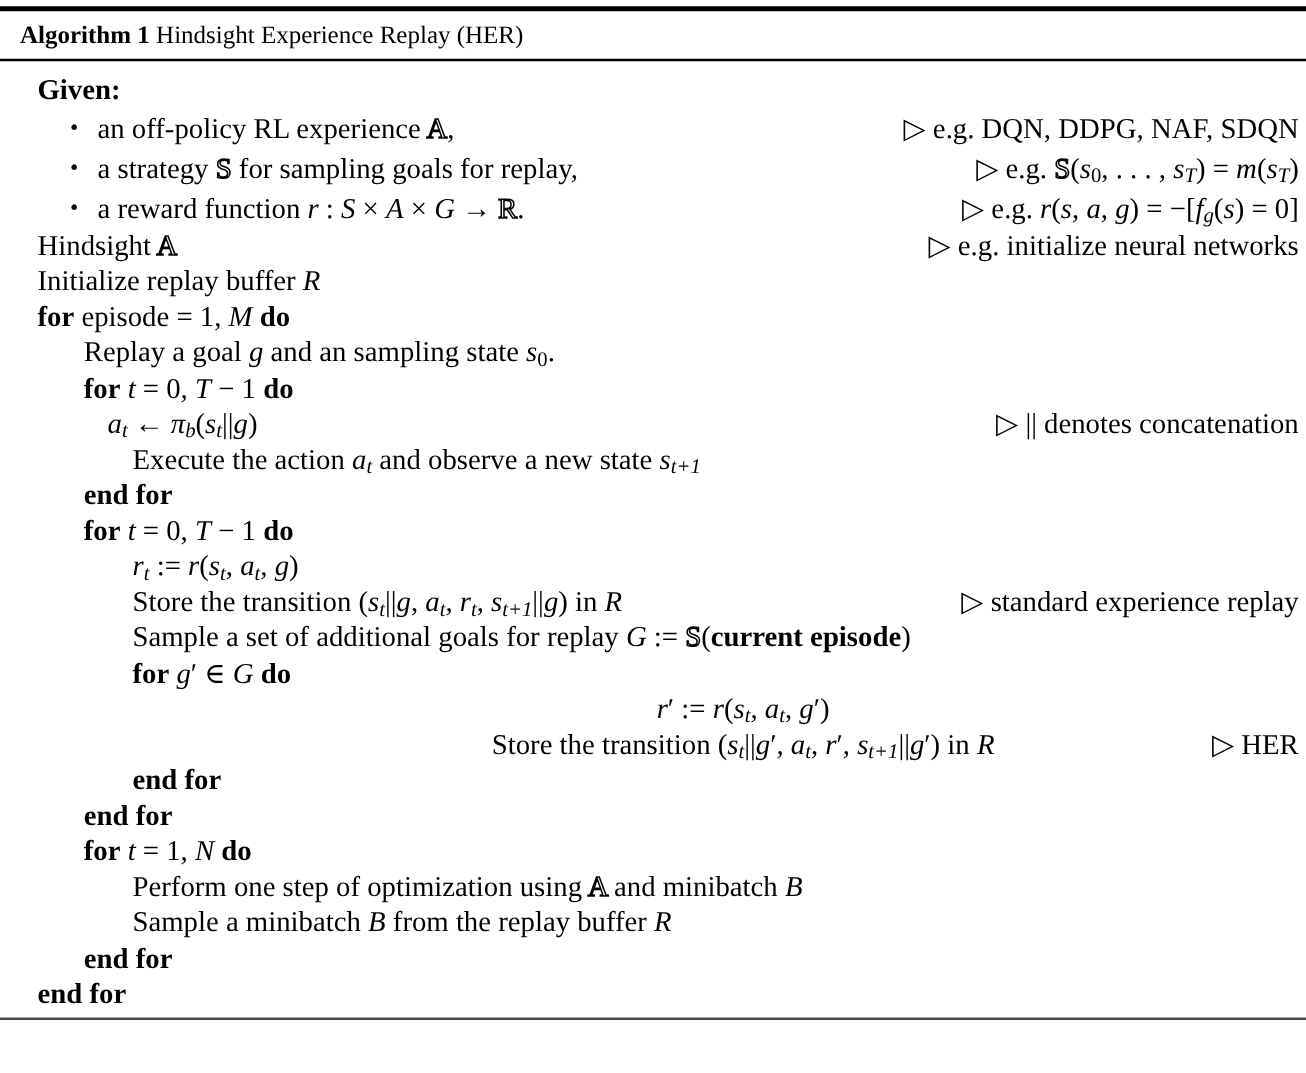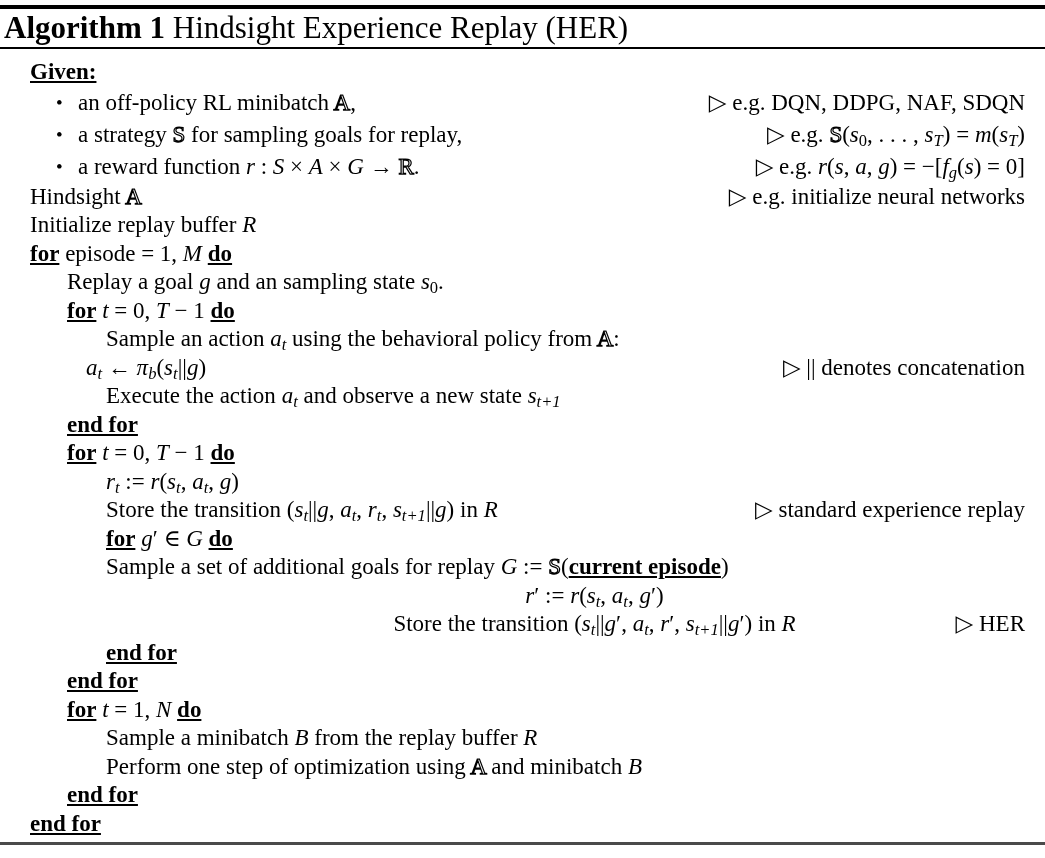--- a/index.html
+++ b/index.html
@@ -8,73 +8,72 @@
     font-family:"Liberation Serif","DejaVu Serif",serif;
     color:#000;
     -webkit-font-smoothing:antialiased;
   }
   .algo-box{position:relative;width:1045px;height:858px;padding-top:5px;box-sizing:border-box;}
   .rule{width:100%;}
   .rule-top{height:4px;background:#000;}
   .rule-mid{height:2px;background:#000;}
   .rule-bottom{height:2.5px;background:#4a4a4a;margin-top:4px;}
   .algo-header{
-    height:38px;line-height:38px;font-size:31px;padding-left:4px;white-space:pre;border-radius:10px;
+    height:38px;line-height:38px;font-size:20px;padding-left:16px;white-space:pre;border-radius:10px;
   }
   .algo-header .hdr-label{font-weight:bold;}
   .algo-body{padding-top:9px;}
   .algo-line{
     position:relative;height:28.5px;line-height:28.5px;font-size:23px;white-space:pre;
   }
   .algo-line.bulleted{height:32px;line-height:32px;padding-left:78px;}
   .bullet{position:absolute;left:56px;top:0;font-size:19px;}
   .indent-0{padding-left:30px;}
   .indent-1{padding-left:67px;}
   .indent-2{padding-left:106px;}
   .indent-3{padding-left:144px;text-align:center;}
   .indent-4{padding-left:86px;}
   .line-body{white-space:pre;}
-  .line-comment{position:absolute;right:20px;top:0;white-space:pre;}
-  .seg-b{font-weight:bold;text-decoration:underline;}
+  .line-comment{position:absolute;right:6px;top:0;white-space:pre;}
+  .seg-b{font-weight:bold;}
   .seg-i{font-style:italic;}
   .seg-cal{font-style:italic;}
   .seg-bb{color:#fff;-webkit-text-stroke:1.25px #000;}
   .seg-sub{font-style:italic;font-size:0.72em;vertical-align:-0.22em;}
   .seg-subn{font-size:0.72em;vertical-align:-0.22em;}
 </style>
 </head>
 <body>
 
 <div class="algo-box">
   <div class="rule rule-top"></div>
   <div class="algo-header"><span class="hdr-label">Algorithm 1</span><span> Hindsight Experience Replay (HER)</span></div>
   <div class="rule rule-mid"></div>
   <div class="algo-body">
       <div class="algo-line indent-0"><span class="line-body"><span class="seg-b">Given:</span></span></div>
-      <div class="algo-line bulleted"><span class="bullet">•</span><span class="line-body"><span>an off-policy RL minibatch </span><span class="seg-bb">A</span><span>,</span></span><span class="line-comment"><span>▷ e.g. DQN, DDPG, NAF, SDQN</span></span></div>
+      <div class="algo-line bulleted"><span class="bullet">•</span><span class="line-body"><span>an off-policy RL experience </span><span class="seg-bb">A</span><span>,</span></span><span class="line-comment"><span>▷ e.g. DQN, DDPG, NAF, SDQN</span></span></div>
       <div class="algo-line bulleted"><span class="bullet">•</span><span class="line-body"><span>a strategy </span><span class="seg-bb">S</span><span> for sampling goals for replay,</span></span><span class="line-comment"><span>▷ e.g. </span><span class="seg-bb">S</span><span>(</span><span class="seg-i">s</span><span class="seg-subn">0</span><span>, . . . , </span><span class="seg-i">s</span><span class="seg-sub">T</span><span>) = </span><span class="seg-i">m</span><span>(</span><span class="seg-i">s</span><span class="seg-sub">T</span><span>)</span></span></div>
       <div class="algo-line bulleted"><span class="bullet">•</span><span class="line-body"><span>a reward function </span><span class="seg-i">r</span><span> : </span><span class="seg-cal">S</span><span> × </span><span class="seg-cal">A</span><span> × </span><span class="seg-cal">G</span><span> → </span><span class="seg-bb">R</span><span>.</span></span><span class="line-comment"><span>▷ e.g. </span><span class="seg-i">r</span><span>(</span><span class="seg-i">s</span><span>, </span><span class="seg-i">a</span><span>, </span><span class="seg-i">g</span><span>) = −[</span><span class="seg-i">f</span><span class="seg-sub">g</span><span>(</span><span class="seg-i">s</span><span>) = 0]</span></span></div>
       <div class="algo-line indent-0"><span class="line-body"><span>Hindsight </span><span class="seg-bb">A</span></span><span class="line-comment"><span>▷ e.g. initialize neural networks</span></span></div>
       <div class="algo-line indent-0"><span class="line-body"><span>Initialize replay buffer </span><span class="seg-i">R</span></span></div>
       <div class="algo-line indent-0"><span class="line-body"><span class="seg-b">for</span><span> episode = 1, </span><span class="seg-i">M</span><span> </span><span class="seg-b">do</span></span></div>
       <div class="algo-line indent-1"><span class="line-body"><span>Replay a goal </span><span class="seg-i">g</span><span> and an sampling state </span><span class="seg-i">s</span><span class="seg-subn">0</span><span>.</span></span></div>
       <div class="algo-line indent-1"><span class="line-body"><span class="seg-b">for</span><span> </span><span class="seg-i">t</span><span> = 0, </span><span class="seg-i">T</span><span> − 1 </span><span class="seg-b">do</span></span></div>
-      <div class="algo-line indent-2"><span class="line-body"><span>Sample an action </span><span class="seg-i">a</span><span class="seg-sub">t</span><span> using the behavioral policy from </span><span class="seg-bb">A</span><span>:</span></span></div>
       <div class="algo-line indent-4"><span class="line-body"><span class="seg-i">a</span><span class="seg-sub">t</span><span> ← </span><span class="seg-i">π</span><span class="seg-sub">b</span><span>(</span><span class="seg-i">s</span><span class="seg-sub">t</span><span>||</span><span class="seg-i">g</span><span>)</span></span><span class="line-comment"><span>▷ || denotes concatenation</span></span></div>
       <div class="algo-line indent-2"><span class="line-body"><span>Execute the action </span><span class="seg-i">a</span><span class="seg-sub">t</span><span> and observe a new state </span><span class="seg-i">s</span><span class="seg-sub">t+1</span></span></div>
       <div class="algo-line indent-1"><span class="line-body"><span class="seg-b">end for</span></span></div>
       <div class="algo-line indent-1"><span class="line-body"><span class="seg-b">for</span><span> </span><span class="seg-i">t</span><span> = 0, </span><span class="seg-i">T</span><span> − 1 </span><span class="seg-b">do</span></span></div>
       <div class="algo-line indent-2"><span class="line-body"><span class="seg-i">r</span><span class="seg-sub">t</span><span> := </span><span class="seg-i">r</span><span>(</span><span class="seg-i">s</span><span class="seg-sub">t</span><span>, </span><span class="seg-i">a</span><span class="seg-sub">t</span><span>, </span><span class="seg-i">g</span><span>)</span></span></div>
       <div class="algo-line indent-2"><span class="line-body"><span>Store the transition (</span><span class="seg-i">s</span><span class="seg-sub">t</span><span>||</span><span class="seg-i">g</span><span>, </span><span class="seg-i">a</span><span class="seg-sub">t</span><span>, </span><span class="seg-i">r</span><span class="seg-sub">t</span><span>, </span><span class="seg-i">s</span><span class="seg-sub">t+1</span><span>||</span><span class="seg-i">g</span><span>) in </span><span class="seg-i">R</span></span><span class="line-comment"><span>▷ standard experience replay</span></span></div>
+      <div class="algo-line indent-2"><span class="line-body"><span>Sample a set of additional goals for replay </span><span class="seg-i">G</span><span> := </span><span class="seg-bb">S</span><span>(</span><span class="seg-b">current episode</span><span>)</span></span></div>
       <div class="algo-line indent-2"><span class="line-body"><span class="seg-b">for</span><span> </span><span class="seg-i">g</span><span>′</span><span> ∈ </span><span class="seg-i">G</span><span> </span><span class="seg-b">do</span></span></div>
-      <div class="algo-line indent-2"><span class="line-body"><span>Sample a set of additional goals for replay </span><span class="seg-i">G</span><span> := </span><span class="seg-bb">S</span><span>(</span><span class="seg-b">current episode</span><span>)</span></span></div>
       <div class="algo-line indent-3"><span class="line-body"><span class="seg-i">r</span><span>′</span><span> := </span><span class="seg-i">r</span><span>(</span><span class="seg-i">s</span><span class="seg-sub">t</span><span>, </span><span class="seg-i">a</span><span class="seg-sub">t</span><span>, </span><span class="seg-i">g</span><span>′</span><span>)</span></span></div>
       <div class="algo-line indent-3"><span class="line-body"><span>Store the transition (</span><span class="seg-i">s</span><span class="seg-sub">t</span><span>||</span><span class="seg-i">g</span><span>′</span><span>, </span><span class="seg-i">a</span><span class="seg-sub">t</span><span>, </span><span class="seg-i">r</span><span>′</span><span>, </span><span class="seg-i">s</span><span class="seg-sub">t+1</span><span>||</span><span class="seg-i">g</span><span>′</span><span>) in </span><span class="seg-i">R</span></span><span class="line-comment"><span>▷ HER</span></span></div>
       <div class="algo-line indent-2"><span class="line-body"><span class="seg-b">end for</span></span></div>
       <div class="algo-line indent-1"><span class="line-body"><span class="seg-b">end for</span></span></div>
       <div class="algo-line indent-1"><span class="line-body"><span class="seg-b">for</span><span> </span><span class="seg-i">t</span><span> = 1, </span><span class="seg-i">N</span><span> </span><span class="seg-b">do</span></span></div>
+      <div class="algo-line indent-2"><span class="line-body"><span>Perform one step of optimization using </span><span class="seg-bb">A</span><span> and minibatch </span><span class="seg-i">B</span></span></div>
       <div class="algo-line indent-2"><span class="line-body"><span>Sample a minibatch </span><span class="seg-i">B</span><span> from the replay buffer </span><span class="seg-i">R</span></span></div>
-      <div class="algo-line indent-2"><span class="line-body"><span>Perform one step of optimization using </span><span class="seg-bb">A</span><span> and minibatch </span><span class="seg-i">B</span></span></div>
       <div class="algo-line indent-1"><span class="line-body"><span class="seg-b">end for</span></span></div>
       <div class="algo-line indent-0"><span class="line-body"><span class="seg-b">end for</span></span></div>
     </div>
   <div class="rule rule-bottom"></div>
 </div>
 
 </body></html>

